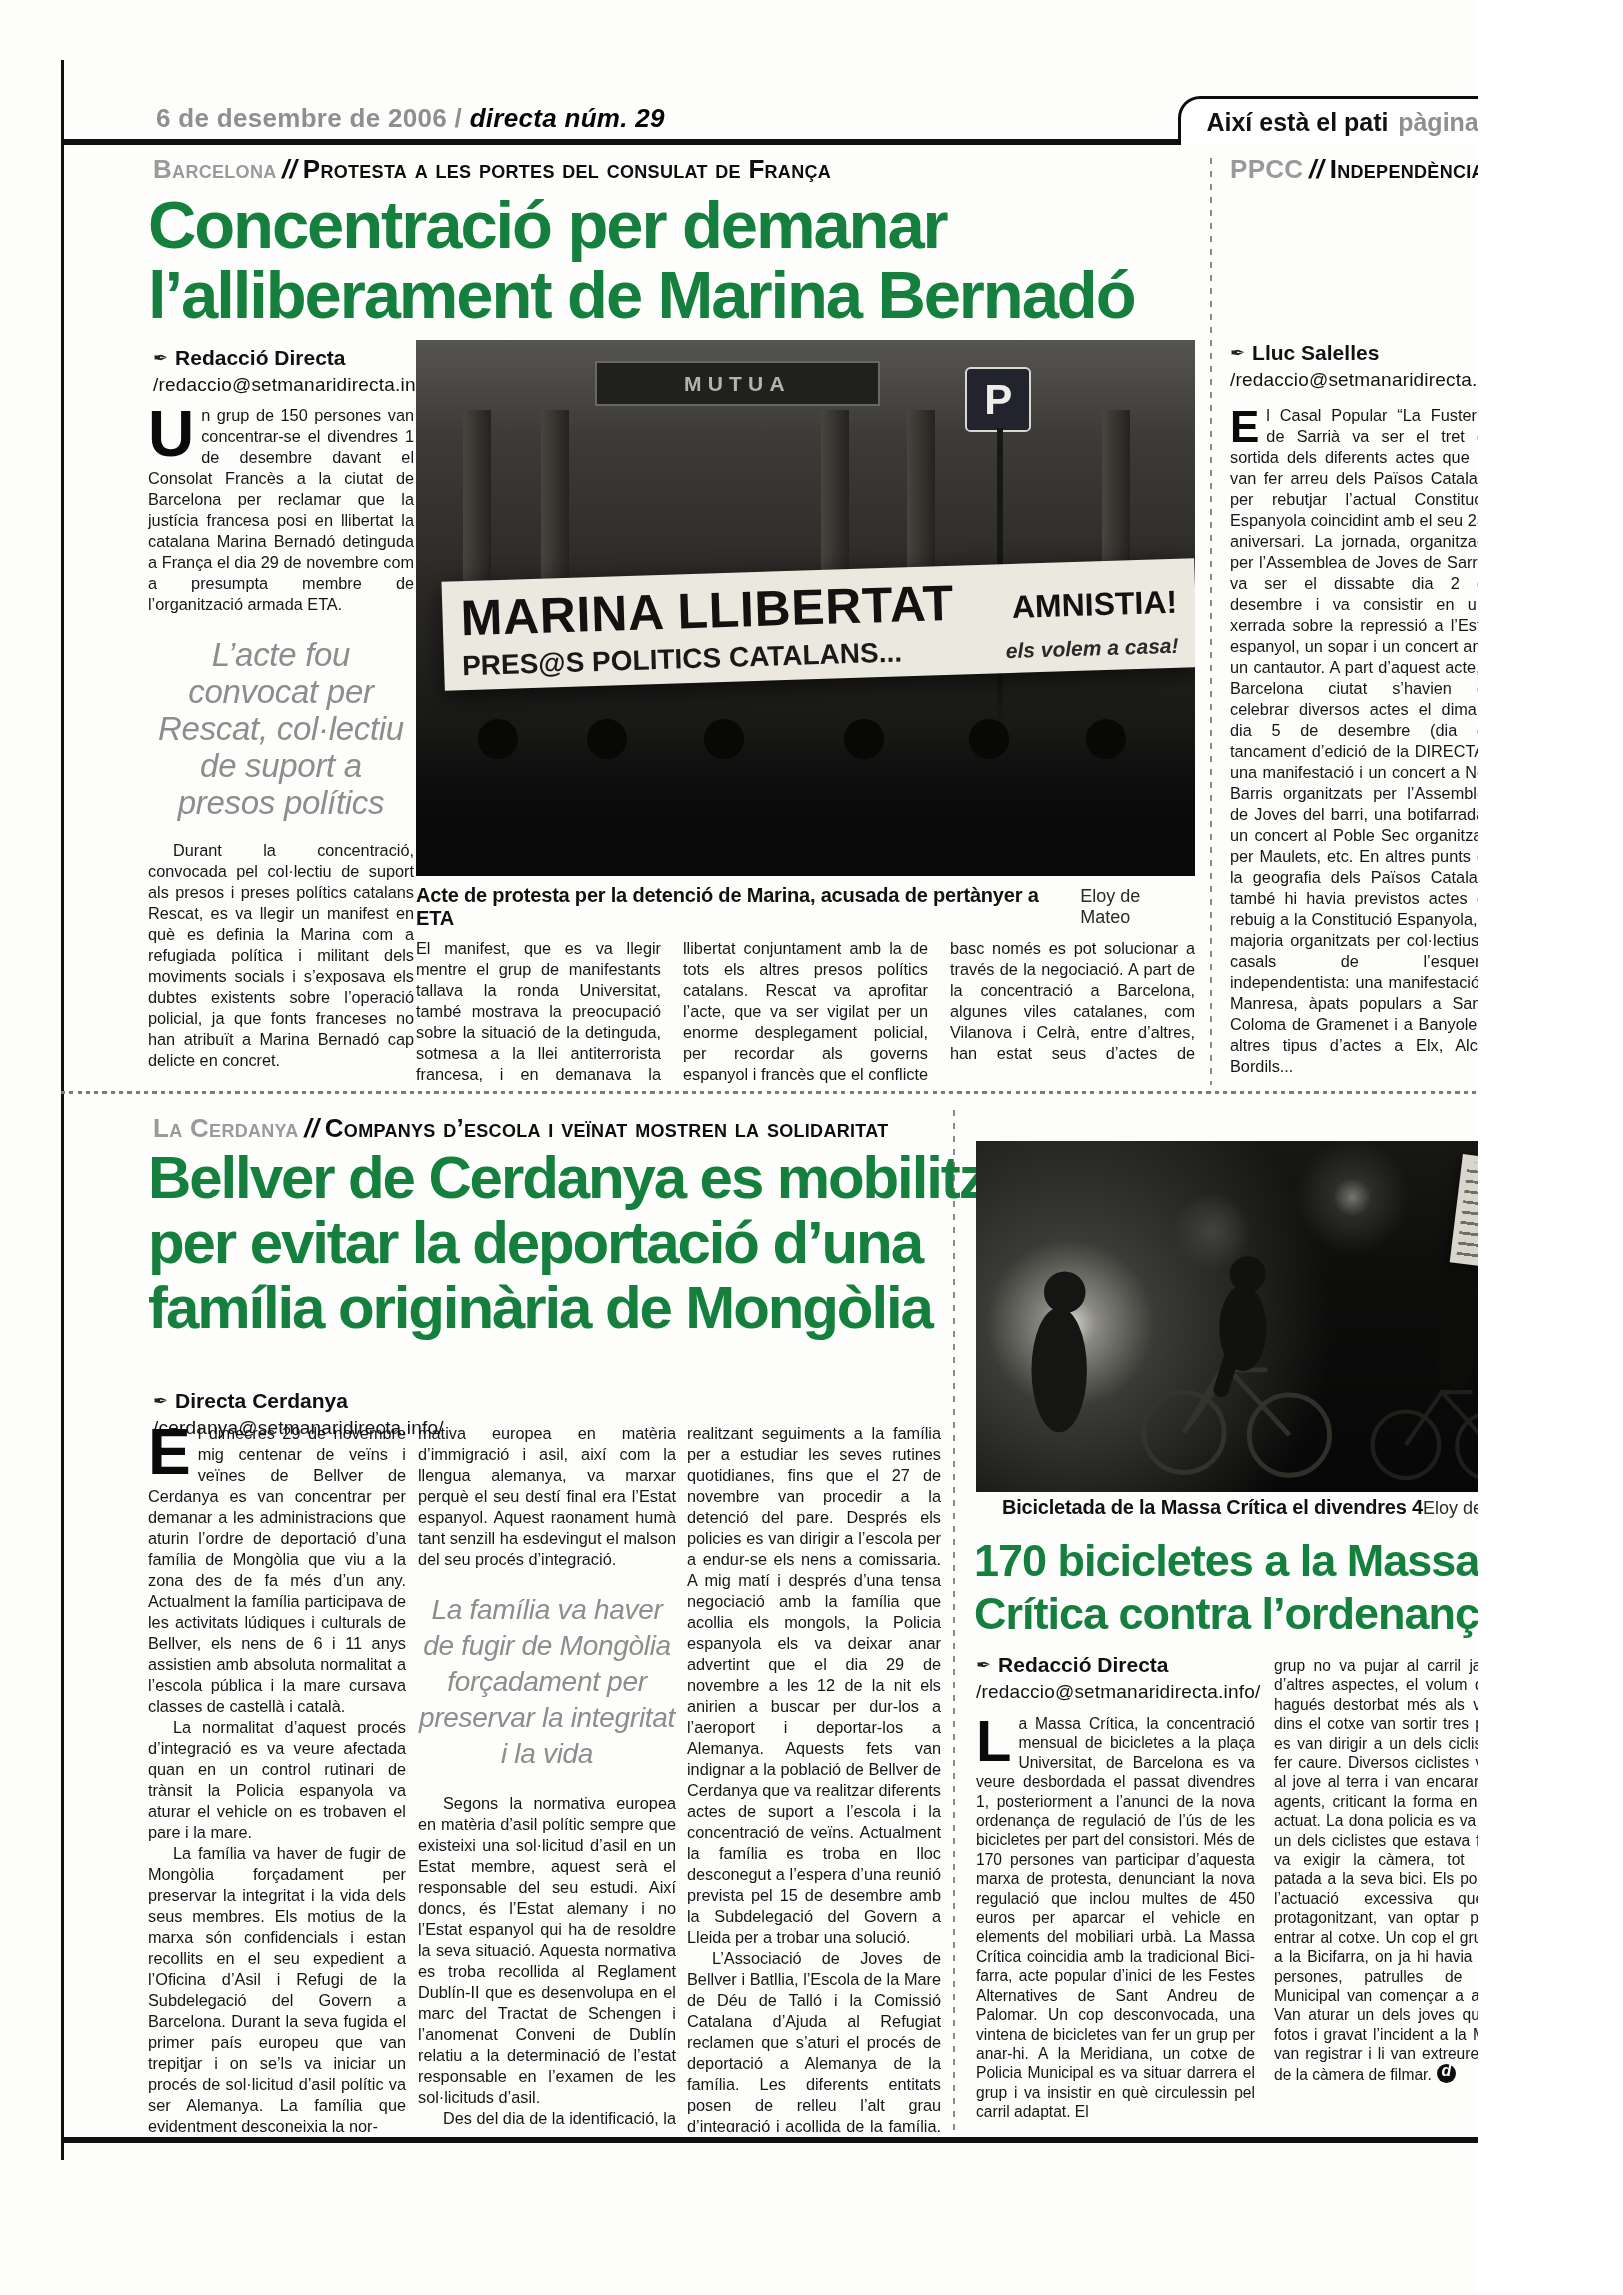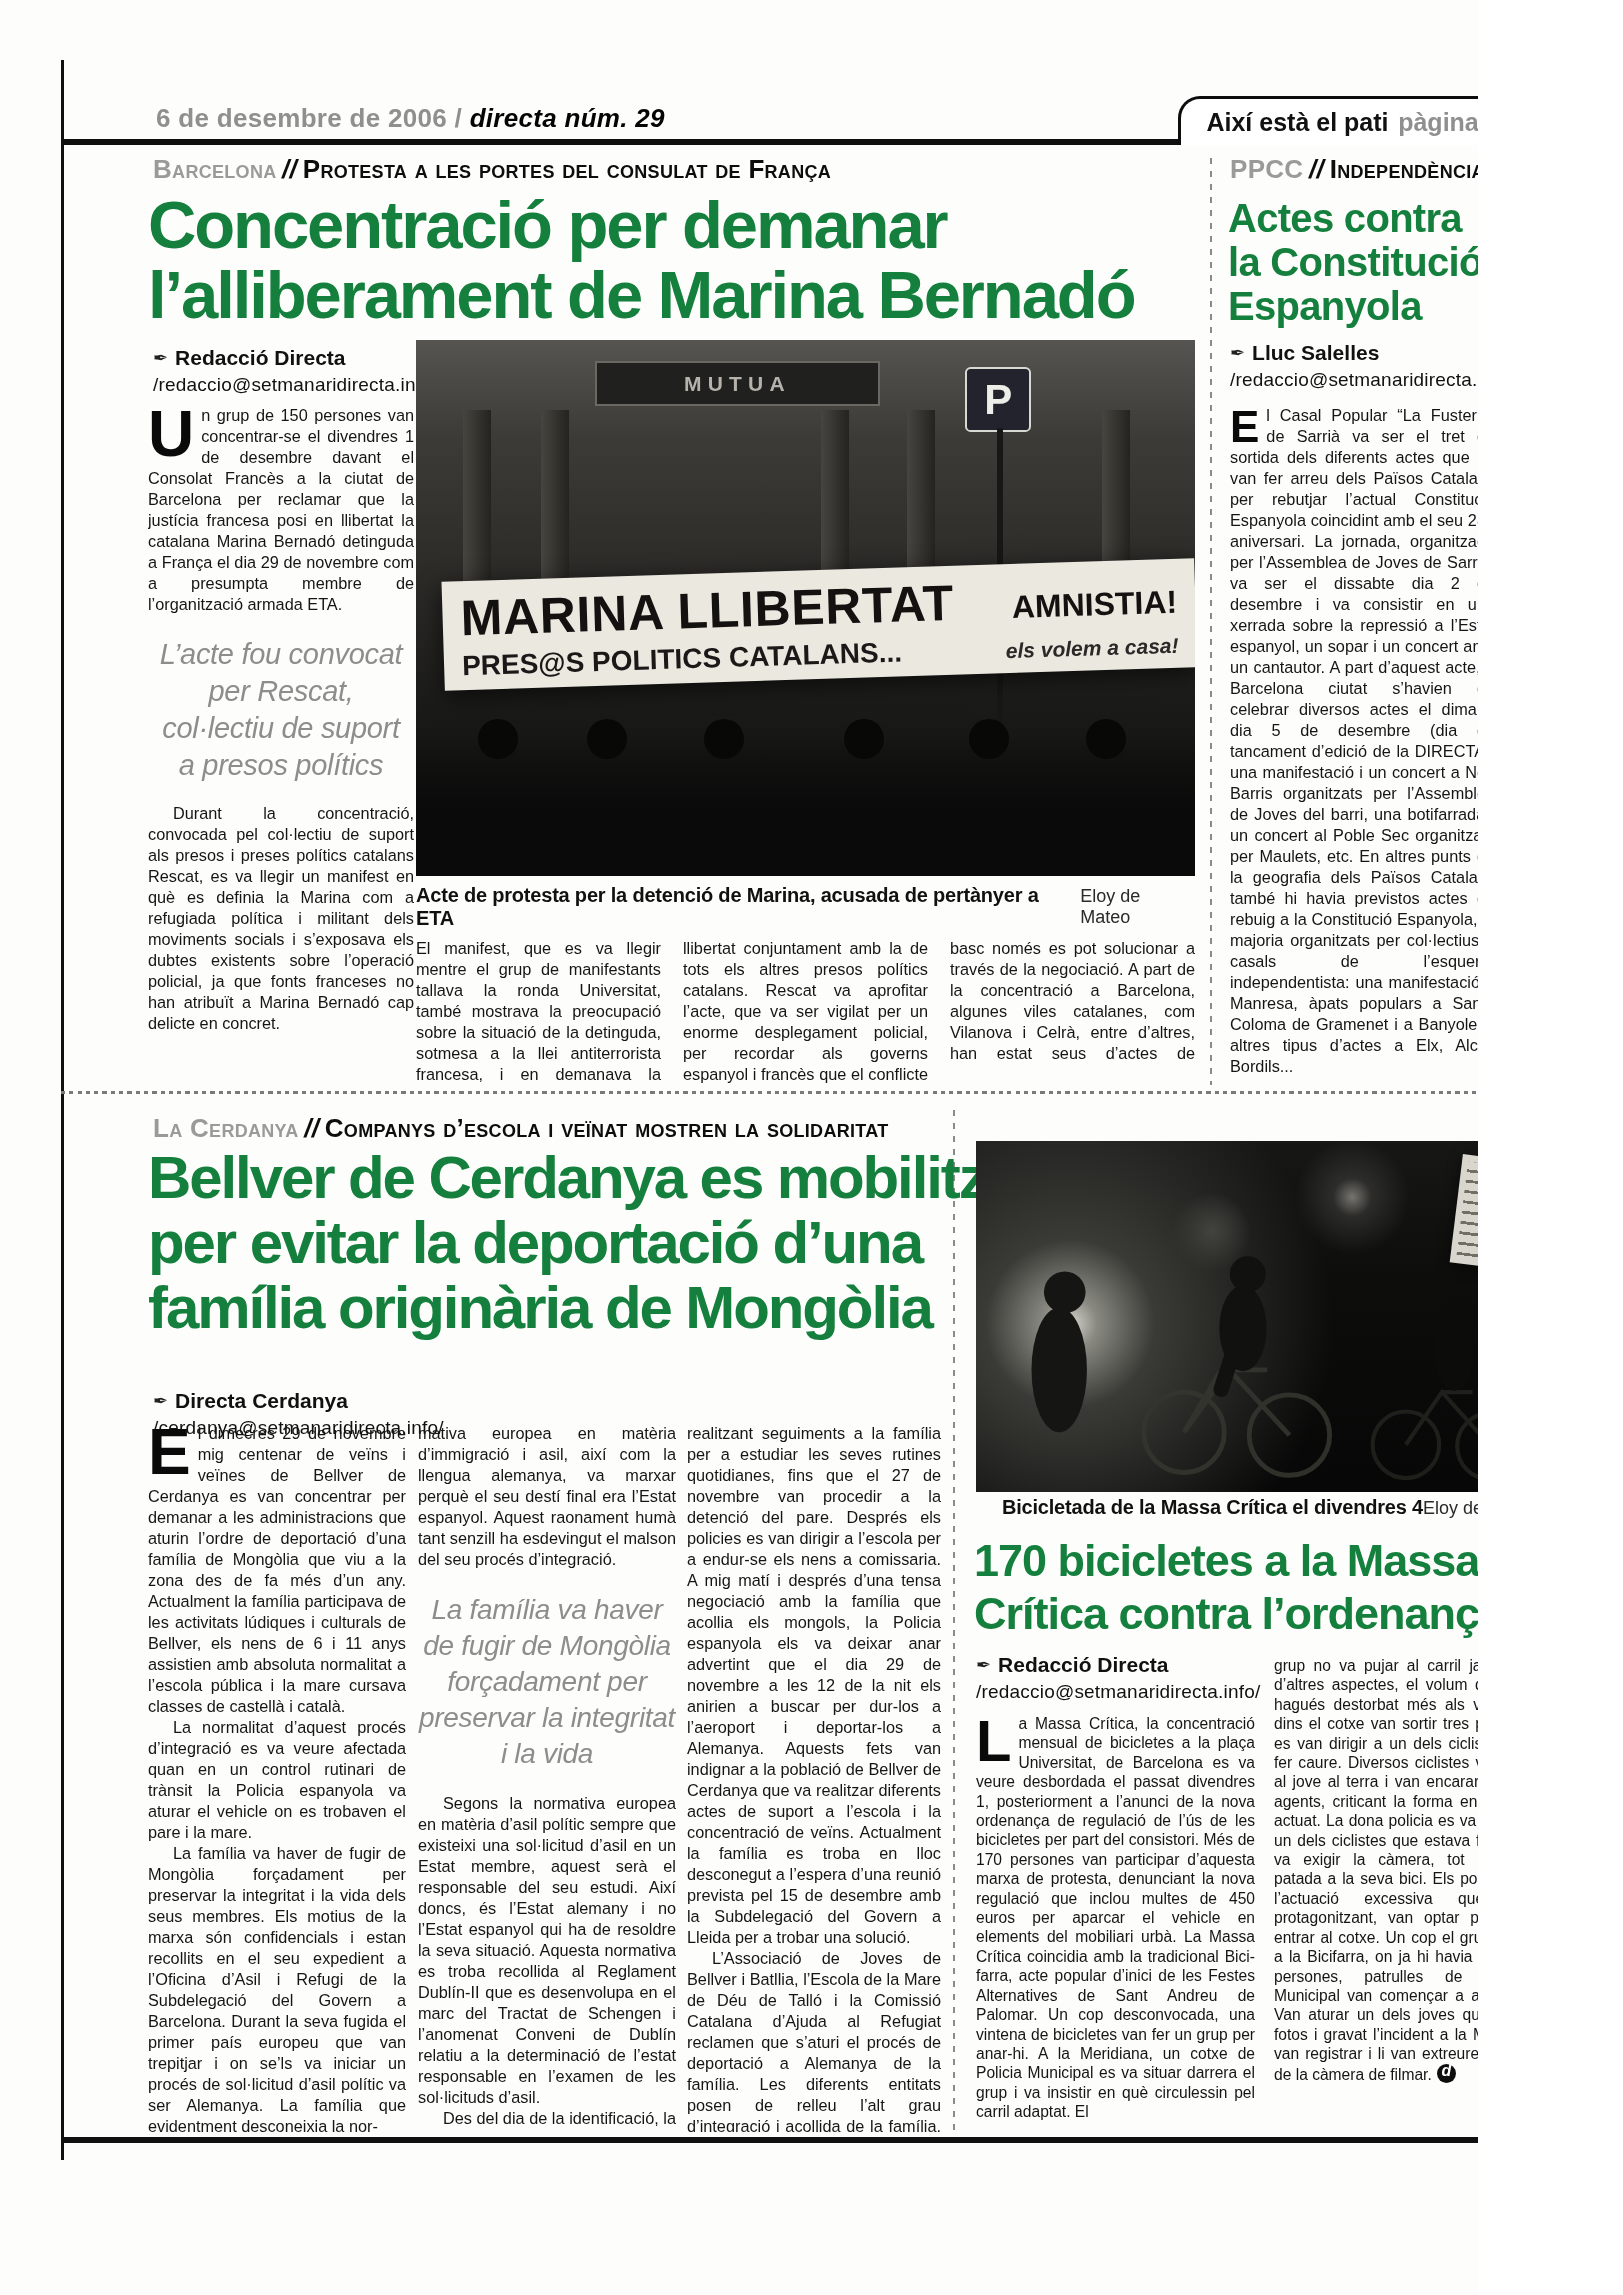--- a/index.html
+++ b/index.html
@@ -69,21 +69,21 @@
   .a3c3{left:687px;top:1423px;width:254px;height:709px;}
   .a4colA{left:976px;top:1714px;width:279px;height:418px;font-size:15.6px;line-height:19.4px;}
   .a4colB{left:1274px;top:1656px;width:290px;height:477px;font-size:15.6px;line-height:19.4px;}
 
   .dropcap{float:left;font-weight:700;color:#0a0a0a;padding:4.2px 7px 0 0;}
   .dropcap-lg{font-size:64px;line-height:50px;}
   .dropcap-md{font-size:44px;line-height:35px;}
   .dropcap-l4{font-size:58px;line-height:46px;}
 
   .pullquote{color:#8d8d8d;font-style:italic;font-weight:400;text-align:center;letter-spacing:-0.3px;}
-  .pq1{font-size:29px;line-height:37px;margin:21px 2.8px 19.4px 2.8px !important;}
+  .pq1{font-size:33px;line-height:37px;margin:21px 2.8px 19.4px 2.8px !important;}
   .pq3{font-size:28px;line-height:36px;margin:22px 0 21px 0 !important;}
 
   .endmark{display:inline-block;width:19px;height:19px;border-radius:50%;background:#0d0d0d;
            vertical-align:-3.5px;margin-left:5.6px;position:relative;}
   .endmark::after{content:"d";position:absolute;left:4.2px;top:-2.1px;color:#fff;
                   font-weight:bold;font-style:italic;font-size:16px;}
 
   
   .caption-row{position:absolute;display:flex;justify-content:center;align-items:baseline;}
   .caption{font-weight:bold;font-size:20px;letter-spacing:-0.2px;}
@@ -203,25 +203,20 @@
     <p class="indent">Durant la concentració, convocada pel col·lectiu de suport als presos i preses polítics catalans Rescat, es va llegir un manifest en què es definia la Marina com a refugiada política i militant dels moviments socials i s’exposava els dubtes existents sobre l’operació policial, ja que fonts franceses no han atribuït a Marina Bernadó cap delicte en concret.</p>
   </div>
 
   <div class="colbox a1cols">
     <p><span>El manifest, que es va llegir mentre el grup de manifestants tallava la ronda Universitat, també mostrava la preocupació sobre la situació de la detinguda, sotmesa a la llei antiterrorista francesa, i en demanava la llibertat conjuntament amb la de tots els altres presos polítics catalans. Rescat va aprofitar l’acte, que va ser vigilat per un enorme desplegament policial, per recordar als governs espanyol i francès que el conflicte basc només es pot solucionar a través de la negociació. A part de la concentració a Barcelona, algunes viles catalanes, com Vilanova i Celrà, entre d’altres, han estat seus d’actes de diferents tipus per demanar la llibertat de Marina Bernadó.</span></p>
   </div>
 
   <div class="kicker kicker2">
     <span class="sec">PPCC</span><span class="sep">//</span><span class="topic">Independència</span>
   </div>
-  <div class="headline headline2">
-    <div>Actes contra</div>
-    <div>la Constitució</div>
-    <div>Espanyola</div>
-  </div>
   <div class="byline byline2">
     <div class="row">
       <span class="pen-icon"></span>
       <span class="name">Lluc Salelles</span>
     </div>
     <div class="email">/redaccio@setmanaridirecta.info/</div>
   </div>
   <div class="colbox a2body">
     <p><span class="dropcap dropcap-md">E</span><span>l Casal Popular “La Fusteria” de Sarrià va ser el tret de sortida dels diferents actes que es van fer arreu dels Països Catalans per rebutjar l’actual Constitució Espanyola coincidint amb el seu 28è aniversari. La jornada, organitzada per l’Assemblea de Joves de Sarrià, va ser el dissabte dia 2 de desembre i va consistir en una xerrada sobre la repressió a l’Estat espanyol, un sopar i un concert amb un cantautor. A part d’aquest acte, a Barcelona ciutat s’havien de celebrar diversos actes el dimarts dia 5 de desembre (dia de tancament d’edició de la DIRECTA): una manifestació i un concert a Nou Barris organitzats per l’Assemblea de Joves del barri, una botifarrada i un concert al Poble Sec organitzats per Maulets, etc. En altres punts de la geografia dels Països Catalans també hi havia previstos actes de rebuig a la Constitució Espanyola, la majoria organitzats per col·lectius o casals de l’esquerra independentista: una manifestació a Manresa, àpats populars a Santa Coloma de Gramenet i a Banyoles i altres tipus d’actes a Elx, Alcoi, Bordils...</span></p>
   </div>

